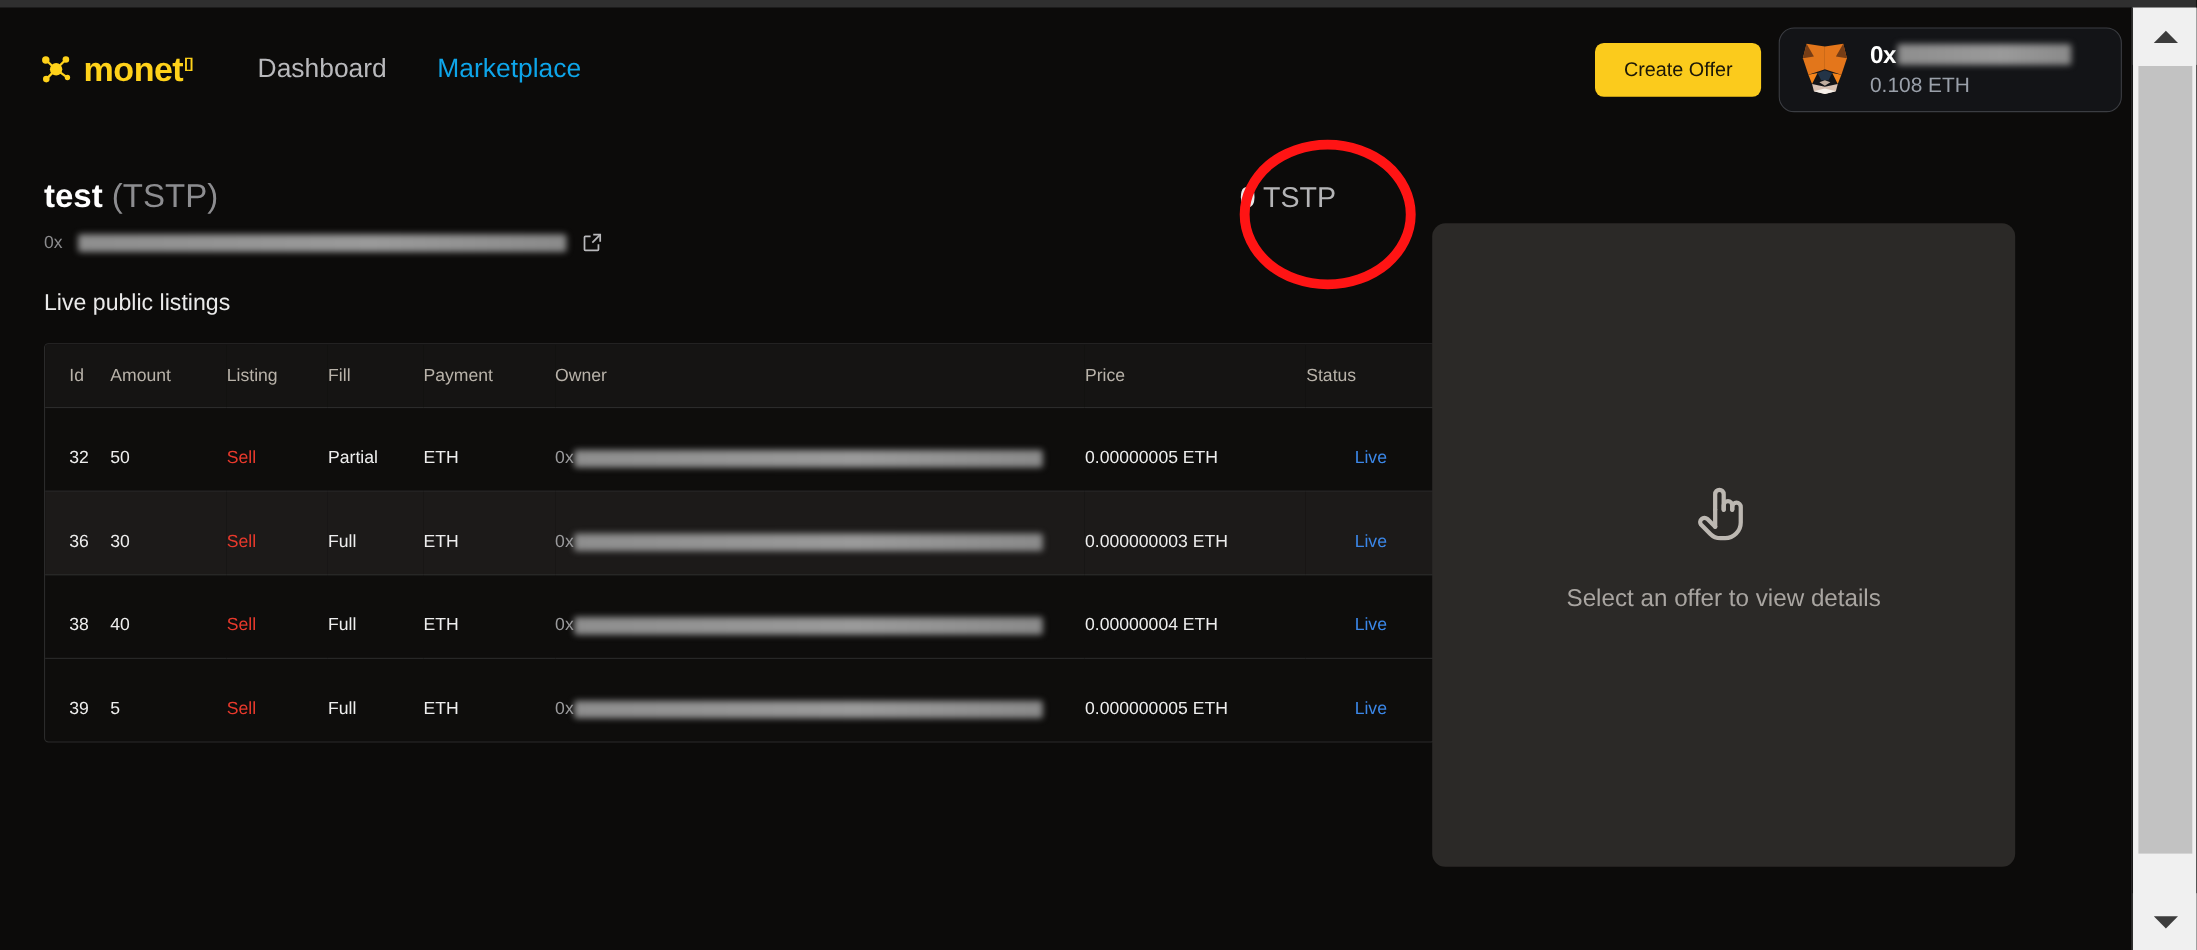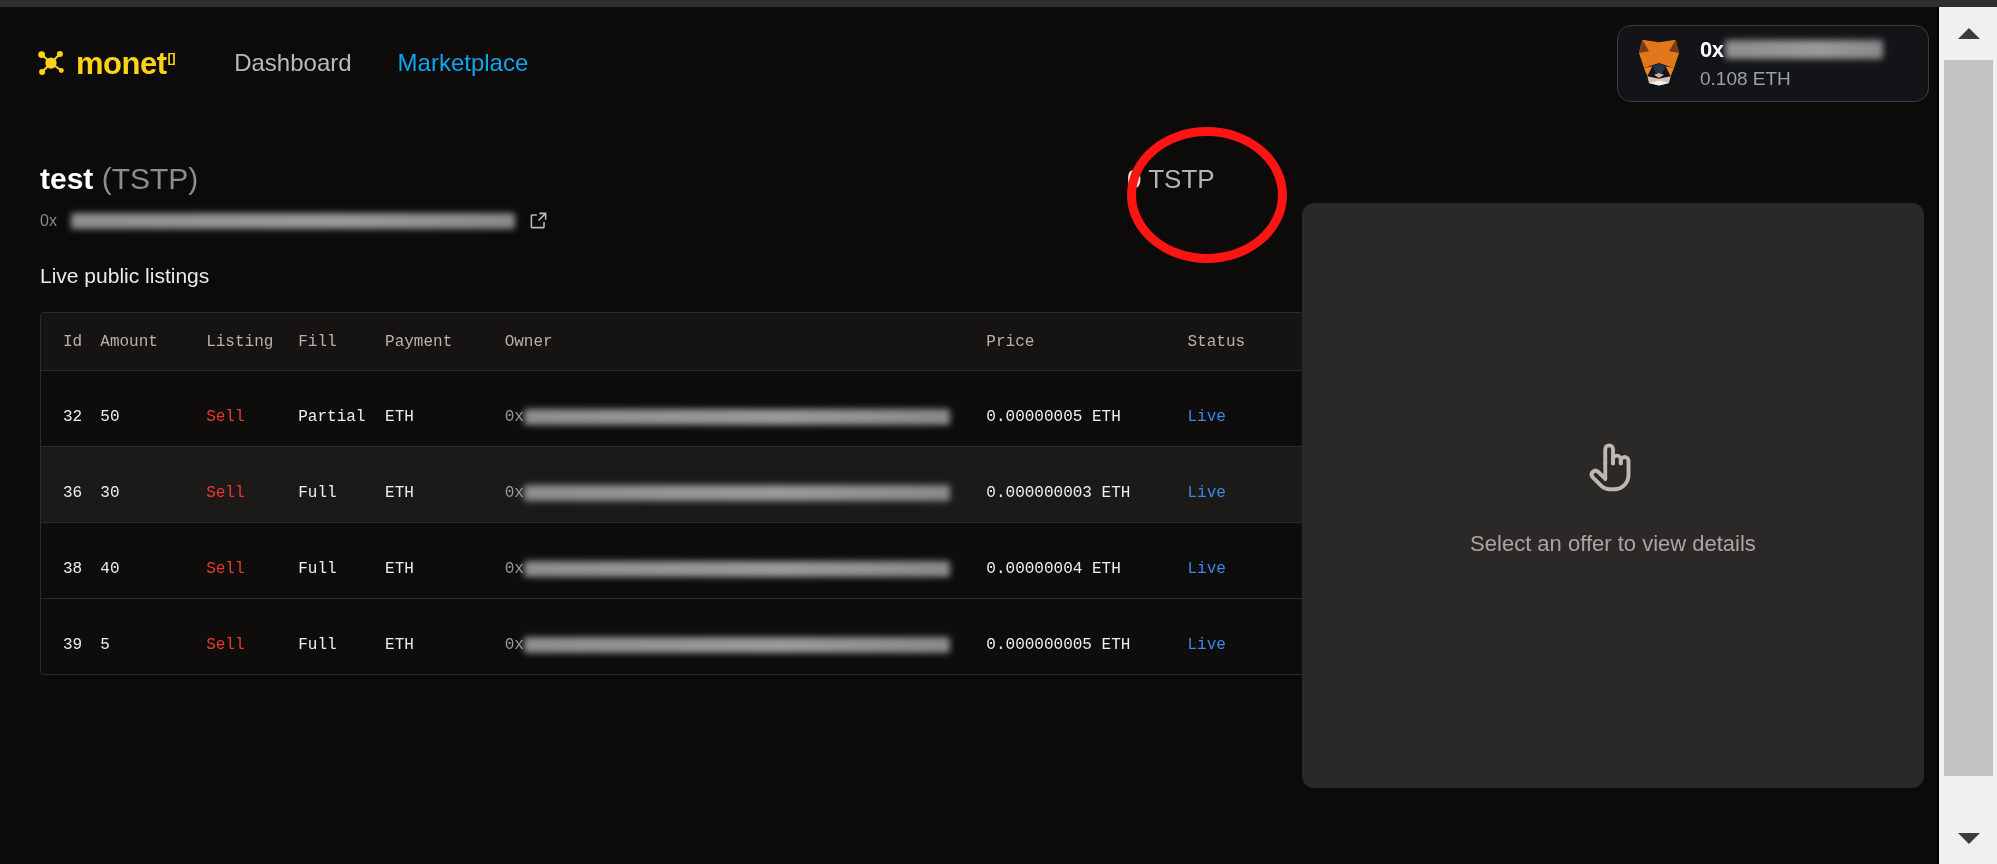--- a/index.html
+++ b/index.html
@@ -122,21 +122,20 @@
   }
 
   
   .table-wrap {
     margin: 24px 0 0 40px;
     width: 1265px;
     border: 1px solid #2b2b2b;
     border-radius: 4px;
     overflow: hidden;
     background: #0e0d0c;
-    font-family: Liberation Mono, monospace;
   }
   table { width: 100%; border-collapse: collapse; }
   thead th {
     text-align: left;
     font-size: 16px; font-weight: 400; color: #b8b2a9;
     padding: 20px 0 19px 0;
     border-bottom: 1px solid #2b2b2b;
     background: #151413;
   }
   tbody td {
@@ -148,30 +147,30 @@
   tbody tr:last-child td { border-bottom: none; }
   tbody tr.hovered td { background: #1c1a19; }
   .c-id     { width: 56px;  padding-left: 22px !important; }
   .c-amount { width: 100px; }
   .c-listing{ width: 87px; }
   .c-fill   { width: 82px; }
   .c-payment{ width: 113px; }
   .c-owner  { width: 455px; }
   .c-price  { width: 190px; }
   .c-status { width: 110px; }
-  .live { color: #3b87e8; cursor: pointer; }
+  .live { color: #3b87e8; cursor: pointer; margin-left: 44px; }
   .owner-cell { display: flex; align-items: center; }
   .owner-prefix { font-size: 16px; color: #9a9a9c; }
   .owner-redact { width: 426px; height: 16px; }
 
   
   .detail-panel {
     position: absolute;
     left: 1302px; top: 196px;
-    width: 622px; height: 585px;
+    width: 530px; height: 585px;
     background: #2b2927;
     border-radius: 12px;
     display: flex; flex-direction: column;
     align-items: center; justify-content: center;
     gap: 34px;
   }
   .hand-icon { width: 62px; height: 62px; display:block; }
   .detail-msg { font-size: 22px; color: #a9a5a1; }
 
   
@@ -232,20 +231,21 @@
         </svg>
         <div class="brand-text"><span>monet</span><span class="brand-sup">[]</span></div>
       </div>
 
       <div class="nav-links">
         <div class="nav-link">Dashboard</div>
         <div class="nav-link active">Marketplace</div>
       </div>
 
       <div class="nav-right">
+        <button class="create-offer-btn">Create Offer</button>
 
         <div class="wallet-card">
           <svg class="fox-icon" viewBox="0 0 64 60">
             <polygon points="32,5 12,2 8,18 14,36 32,30" fill="#e2761b"></polygon>
             <polygon points="32,5 52,2 56,18 50,36 32,30" fill="#e4761b"></polygon>
             <polygon points="12,2 20,16 8,18" fill="#763d16"></polygon>
             <polygon points="52,2 44,16 56,18" fill="#763d16"></polygon>
             <polygon points="14,36 24,34 18,46" fill="#f6851b"></polygon>
             <polygon points="50,36 40,34 46,46" fill="#f6851b"></polygon>
             <polygon points="18,46 32,49 46,46 44,54 32,57 20,54" fill="#d7c1b3"></polygon>

